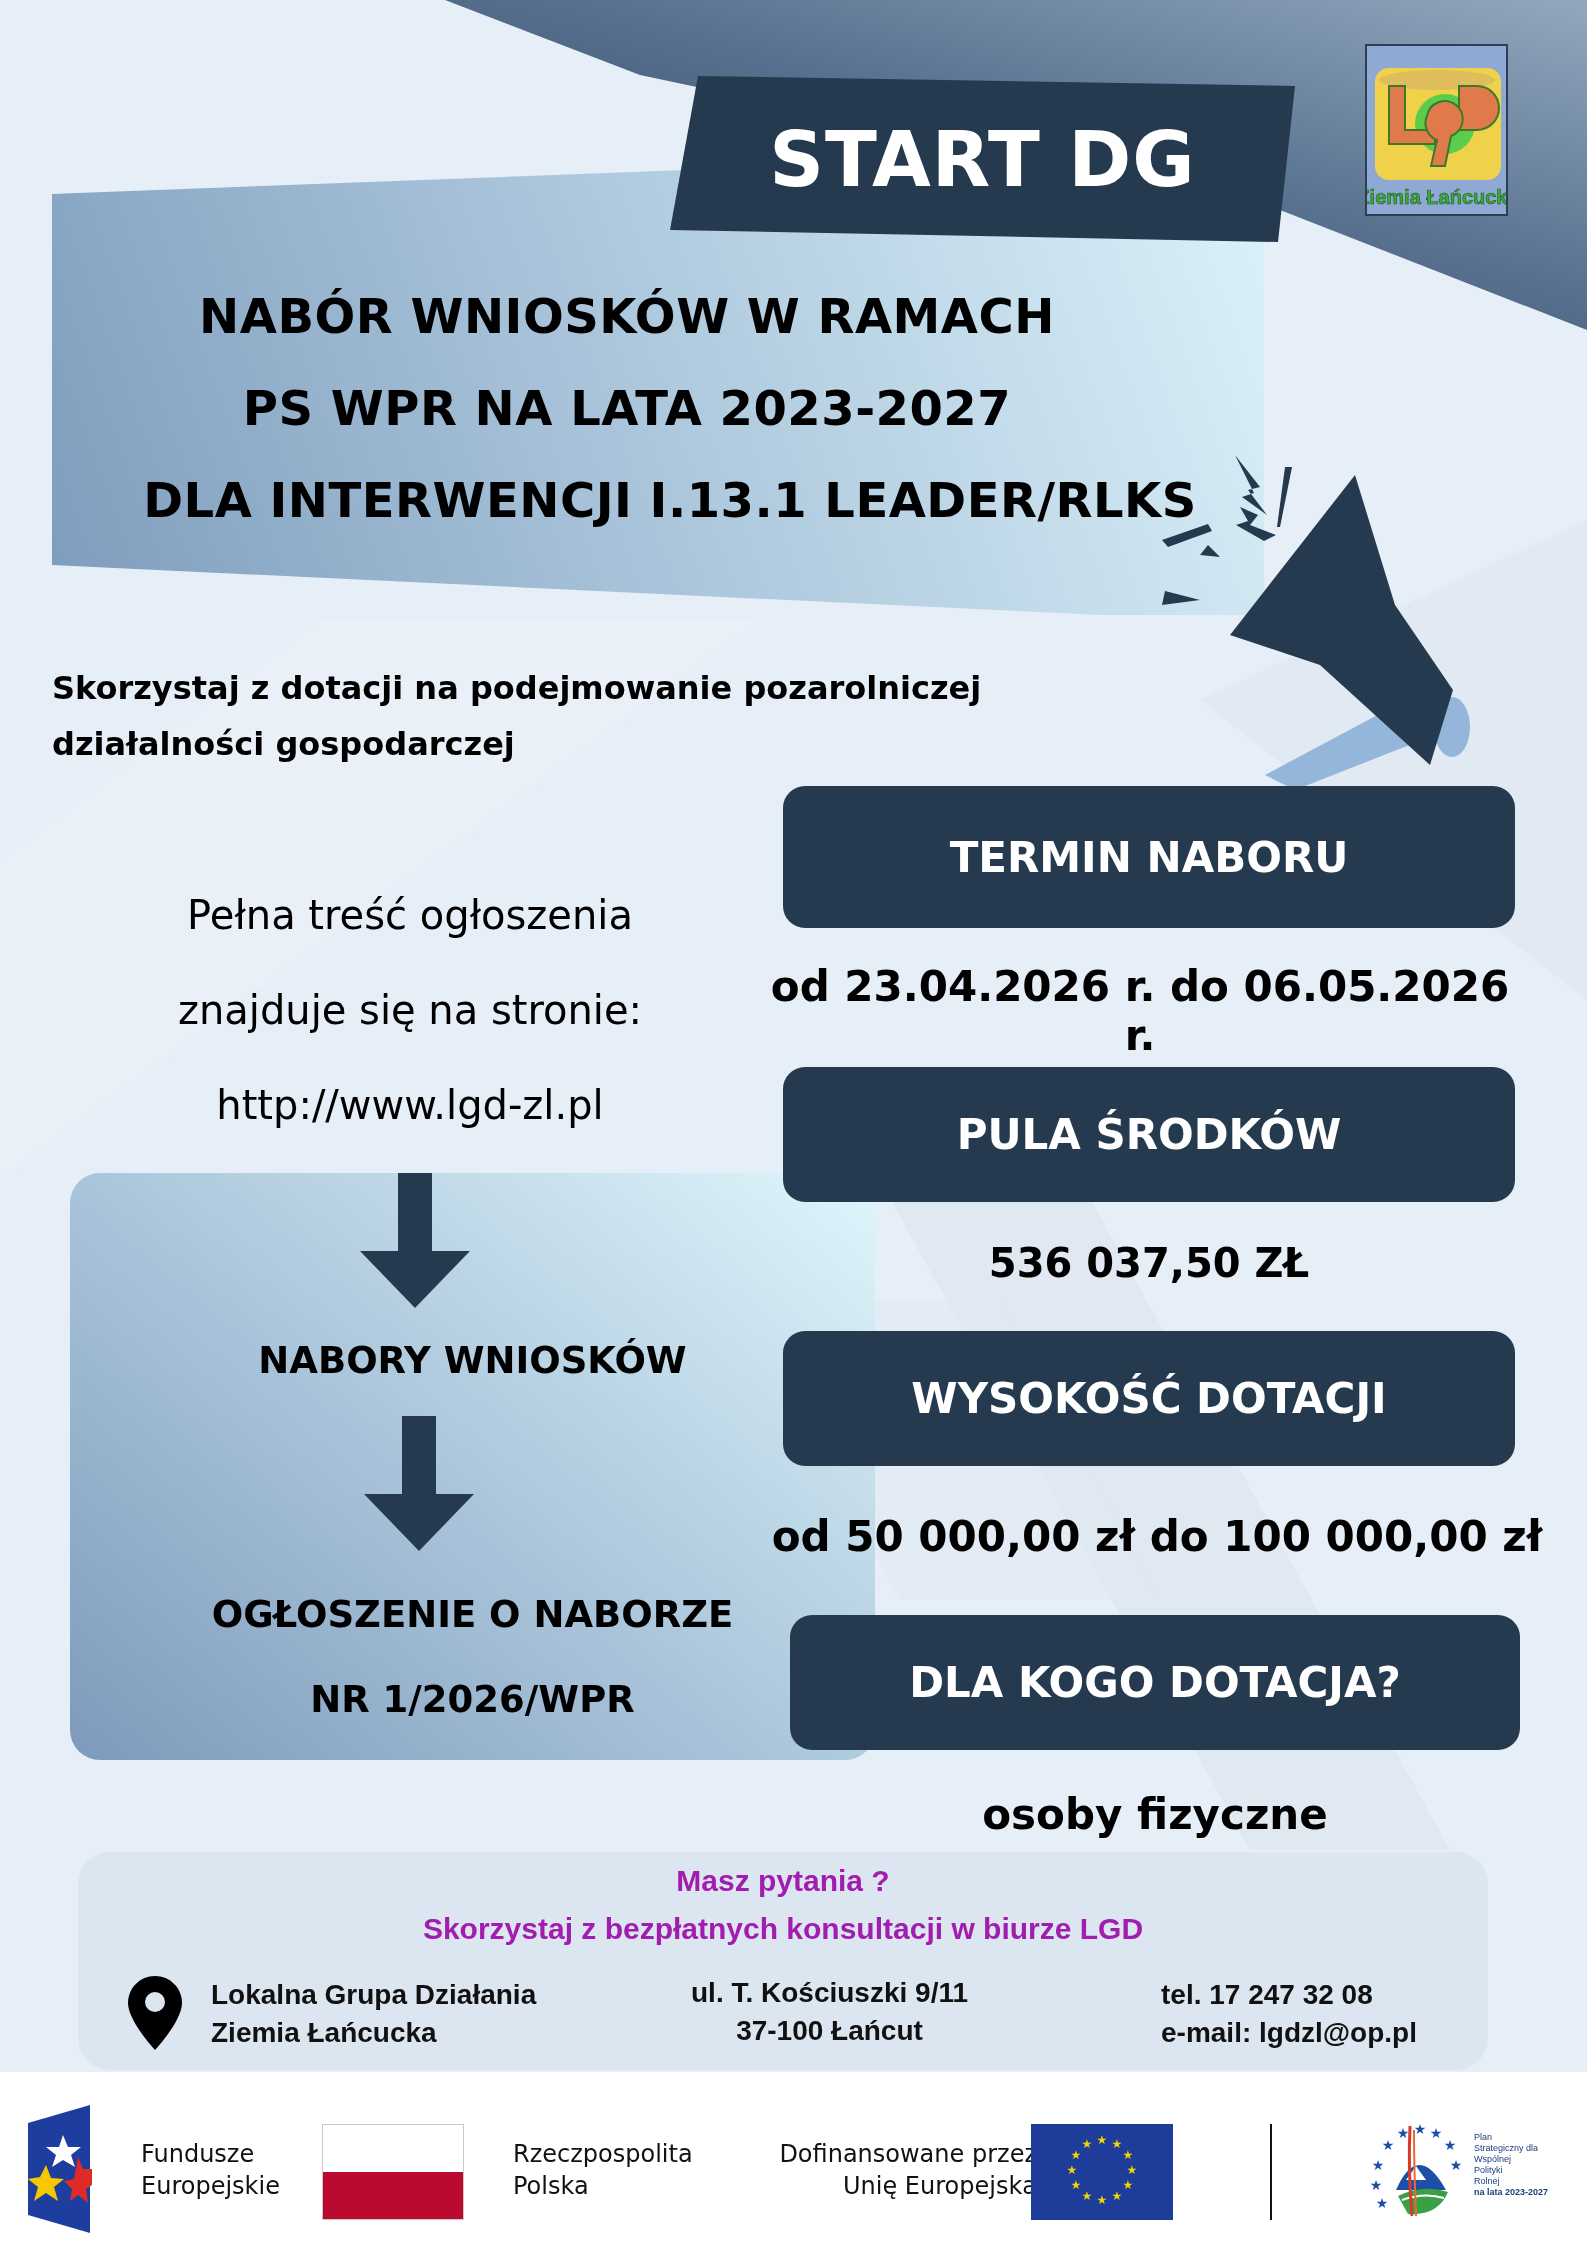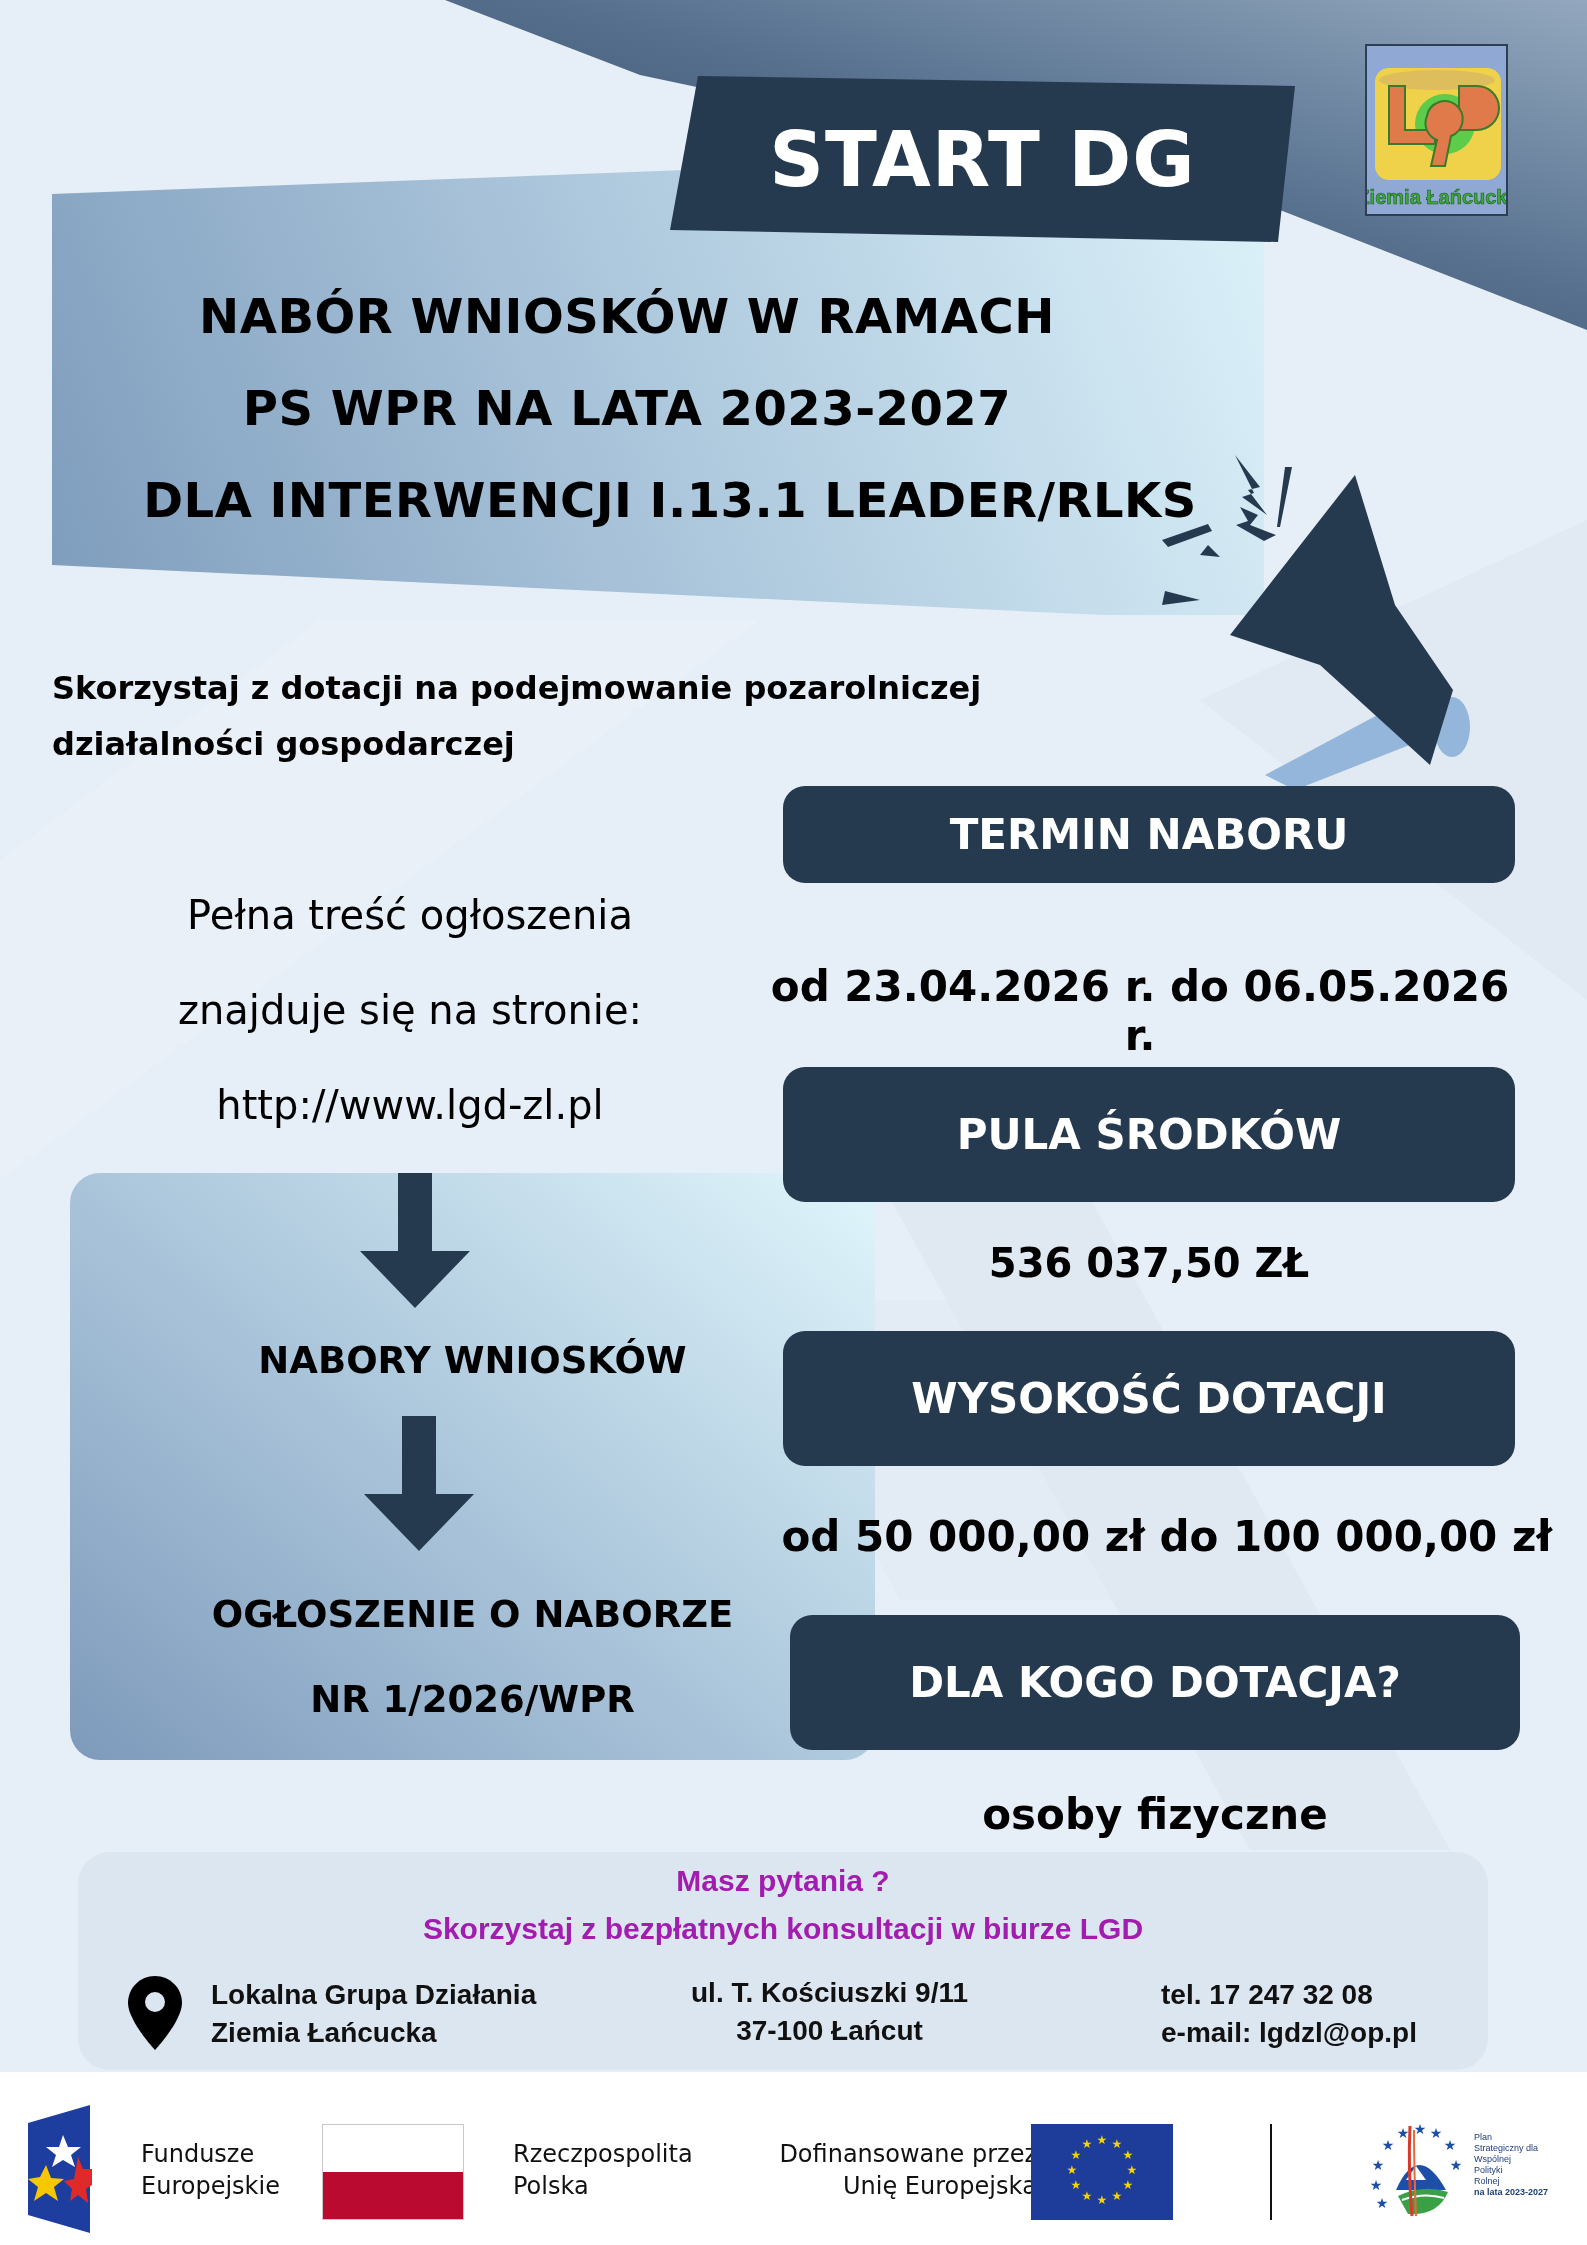--- a/index.html
+++ b/index.html
@@ -180,34 +180,34 @@
     <polygon points="38,0 72,0 72,78 110,78 55,135 0,78 38,78" fill="#263a4f"></polygon>
   </svg>
   <div class="flow-text" style="top:166px;">NABORY WNIOSKÓW</div>
   <svg class="arrow" style="left:294px;top:243px;" width="110" height="135" viewBox="0 0 110 135">
     <polygon points="38,0 72,0 72,78 110,78 55,135 0,78 38,78" fill="#263a4f"></polygon>
   </svg>
   <div class="flow-text" style="top:420px;">OGŁOSZENIE O NABORZE</div>
   <div class="flow-text" style="top:505px;">NR 1/2026/WPR</div>
 </div>
 
-<div class="pill" style="left:783px;top:786px;width:732px;height:97px;">
+<div class="pill" style="left:783px;top:786px;width:732px;height:142px;">
   <span>TERMIN NABORU</span>
 </div>
 <div class="value" style="left:760px;top:962px;width:760px;font-size:42px;">od 23.04.2026 r. do 06.05.2026 r.</div>
 
 <div class="pill" style="left:783px;top:1067px;width:732px;height:135px;">
   <span>PULA ŚRODKÓW</span>
 </div>
 <div class="value" style="left:783px;top:1240px;width:732px;font-size:40px;">536 037,50 ZŁ</div>
 
 <div class="pill" style="left:783px;top:1331px;width:732px;height:135px;">
   <span>WYSOKOŚĆ DOTACJI</span>
 </div>
-<div class="value" style="left:762px;top:1512px;width:790px;font-size:42px;text-align:right;">od 50 000,00 zł do 100 000,00 zł</div>
+<div class="value" style="left:762px;top:1512px;width:790px;font-size:42px;">od 50 000,00 zł do 100 000,00 zł</div>
 
 <div class="pill" style="left:790px;top:1615px;width:730px;height:135px;">
   <span>DLA KOGO DOTACJA?</span>
 </div>
 <div class="value" style="left:790px;top:1790px;width:730px;font-size:42px;">osoby fizyczne</div>
 
 <div class="contact-box">
   <div class="q" style="top:12px;">Masz pytania ?</div>
   <div class="q" style="top:60px;">Skorzystaj z bezpłatnych konsultacji w biurze LGD</div>
 

